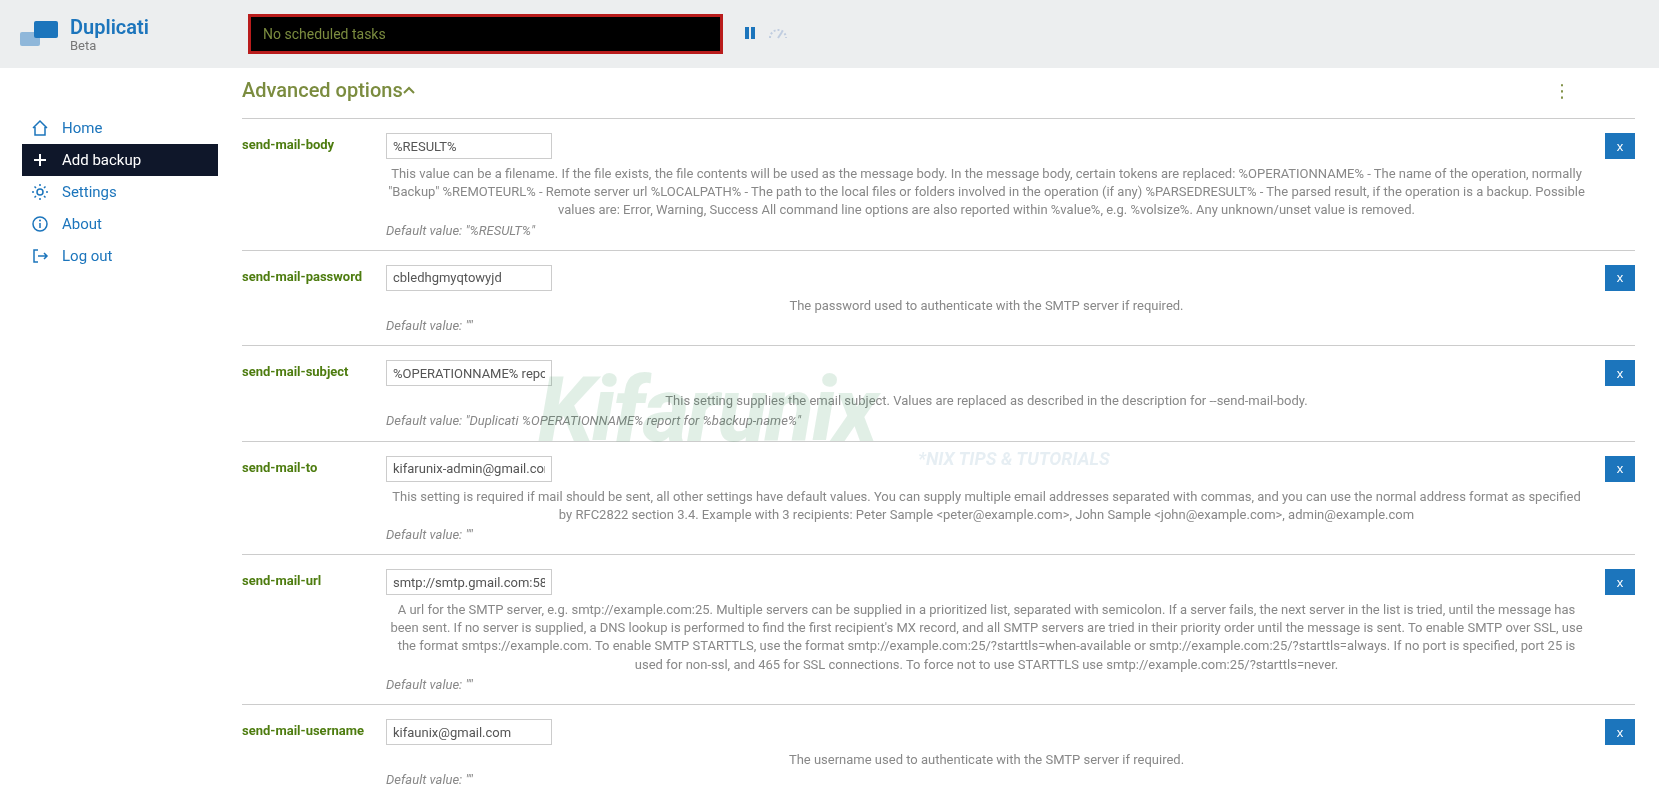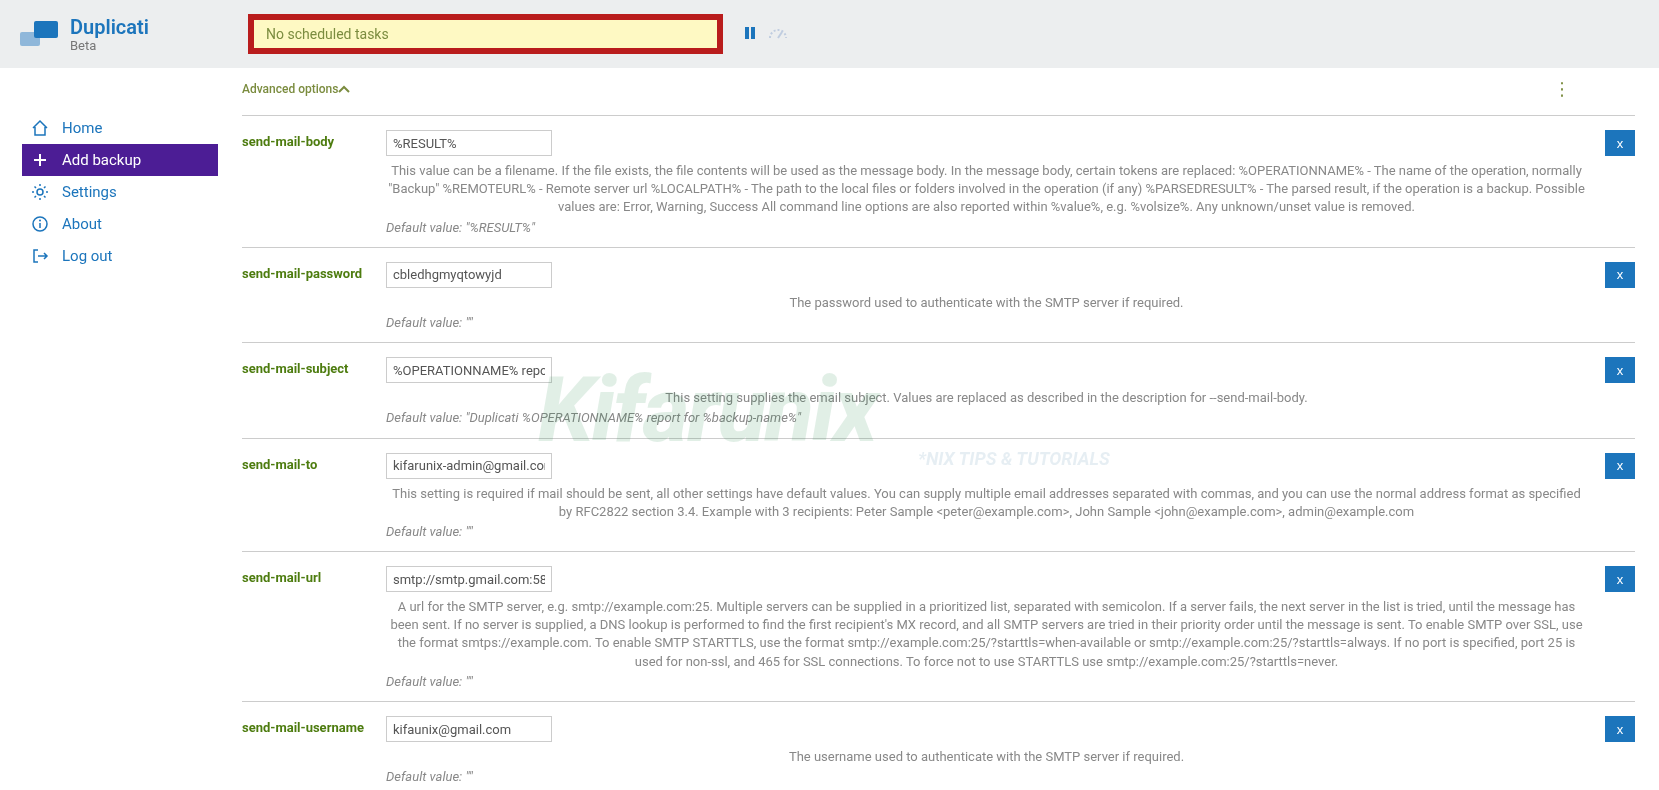--- a/index.html
+++ b/index.html
@@ -6,38 +6,38 @@
 body { font-family: -apple-system, BlinkMacSystemFont, "Segoe UI", Roboto, Arial, sans-serif; font-size: 14px; color: #333; background: #fff; }
 
 
 .header { background: #eceeef; height: 68px; display: flex; align-items: center; }
 .logo-block { display: flex; align-items: center; padding: 0 20px; width: 248px; }
 .logo-icon { width: 40px; height: 30px; position: relative; margin-right: 10px; }
 .logo-icon svg { width: 40px; height: 30px; }
 .logo-text { display: flex; flex-direction: column; }
 .logo-title { color: #1c75bc; font-size: 20px; font-weight: 600; line-height: 22px; }
 .logo-sub { color: #777; font-size: 13px; }
-.status-box { border: 6px solid #b91c1c; background: #fef9c3; width: 475px; height: 40px; display: flex; align-items: center; padding: 4px 12px; color: #7b8c3f; font-size: 14px; }
+.status-box { border: 3px solid #b91c1c; background: #000000; width: 475px; height: 40px; display: flex; align-items: center; padding: 4px 12px; color: #7b8c3f; font-size: 14px; }
 .header-controls { display: flex; align-items: center; padding-left: 20px; gap: 12px; }
 .pause-icon { color: #1c75bc; font-size: 16px; cursor: pointer; }
 .throttle-icon { color: #c0cde0; font-size: 14px; }
 .header-spacer { flex: 1; }
 
 
 .layout { display: flex; width: 100%; }
 .sidebar { width: 218px; padding-top: 44px; background: #fff; flex-shrink: 0; }
 .nav-item { display: flex; align-items: center; height: 32px; padding: 0 12px 0 30px; color: #1c75bc; font-size: 15px; cursor: pointer; gap: 12px; }
-.nav-item.active { background: #4c1d95; color: #fff; margin-left: 22px; padding-left: 8px; }
+.nav-item.active { background: #0f172a; color: #fff; margin-left: 22px; padding-left: 8px; }
 .nav-item .nav-icon { width: 20px; display: flex; align-items: center; justify-content: center; }
 .nav-item.active .nav-icon { color: #fff; }
 .nav-item:not(.active) .nav-icon { color: #1c75bc; }
 
 .main { flex: 1; padding: 0 24px 40px 24px; position: relative; }
 .section-header { display: flex; align-items: center; justify-content: space-between; padding: 10px 60px 16px 0; }
-.section-title { color: #7b8c3f; font-size: 12px; font-weight: 500; display: flex; align-items: center; gap: 0; }
+.section-title { color: #7b8c3f; font-size: 20px; font-weight: 500; display: flex; align-items: center; gap: 0; }
 .chev-up { font-size: 12px; color:#7b8c3f;}
 .kebab { color: #7b8c3f; font-size: 18px; padding-right: 4px; }
 
 .option-group { display: flex; border-top: 1px solid #ccc; padding: 14px 0 10px 0; }
 .option-group:first-of-type { border-top: none; }
 .option-label { width: 144px; flex-shrink: 0; font-weight: 700; font-size: 13px; color: #4d7c0f; padding-top: 4px; }
 .option-body { flex: 1; min-width: 0; padding-right: 8px;}
 .option-body input[type=text], .option-body input[type=password], .option-body select { border: 1px solid #ccc; height: 26px; padding: 0 6px; font-size: 13px; background: #fff; color: #555; font-family: inherit; }
 .option-body input[type=text], .option-body input[type=password]{ width: 166px; }
 .option-desc { color: #888; font-size: 13px; line-height: 1.4; margin-top: 6px; text-align: center; }

